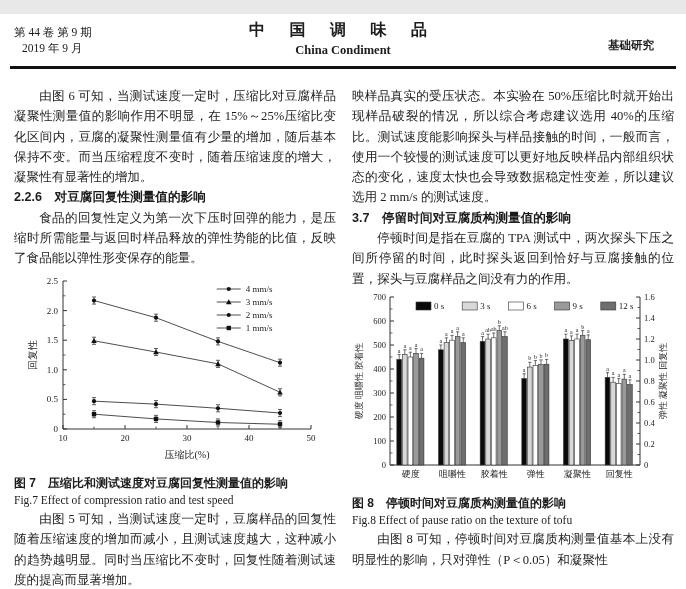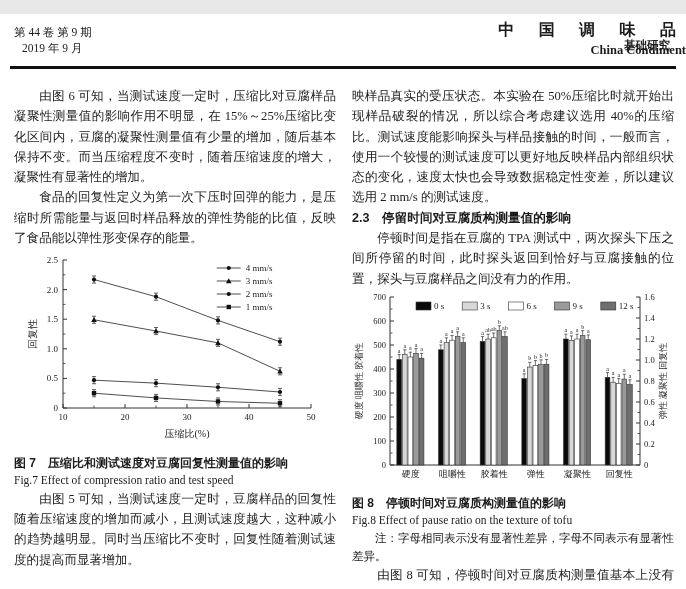--- a/index.html
+++ b/index.html
@@ -5,24 +5,24 @@
   html,body{margin:0;padding:0;background:#e8e8e8;}
   .page{
     position:relative; width:686px; height:589px; background:#ffffff;
     font-family:"Liberation Serif","DejaVu Serif",serif;
     color:#1c1c1c; overflow:hidden; margin:14px auto;
   }
   
   .hdr{position:relative; height:50px; padding-top:6px;}
   .hdr-left{position:absolute; left:14px; top:10px; font-size:11.5px; line-height:16px;}
   .hdr-left .l2{padding-left:8px;}
-  .hdr-center{text-align:right;}
+  .hdr-center{text-align:center;}
   .hdr-cn{font-size:16px; font-weight:bold; letter-spacing:10px; font-family:"Liberation Sans","DejaVu Sans",sans-serif;}
   .hdr-en{font-size:12.5px; font-weight:bold; margin-top:2px;}
-  .hdr-right{position:absolute; right:16px; top:24px; font-size:11.5px; font-weight:bold; font-family:"Liberation Sans","DejaVu Sans",sans-serif;}
+  .hdr-right{position:absolute; right:32px; top:24px; font-size:11.5px; font-weight:bold; font-family:"Liberation Sans","DejaVu Sans",sans-serif;}
   .hdr-rule{position:absolute; left:10px; right:10px; top:52px; height:2.5px; background:#111;}
   
   .cols{display:flex; gap:16px; padding:16px 12px 0 14px;}
   .col{width:325px; font-size:12.6px; line-height:20.3px; text-align:justify;}
   .para{margin:0; text-indent:2em;}
   .para.noindent{text-indent:0;}
   .sec-head{margin:0; font-weight:bold; font-family:"Liberation Sans","DejaVu Sans",sans-serif; font-size:12.6px;}
   .figwrap{text-align:center; margin:2px 0 0 0;}
   .figcap-cn{font-size:12px; font-weight:bold; font-family:"Liberation Sans","DejaVu Sans",sans-serif; text-align:left; line-height:18px; margin-top:1px;}
   .figcap-en{font-size:11.5px; font-weight:normal; line-height:17px;}
@@ -44,20 +44,21 @@
       <div class="hdr-en">China Condiment</div>
     </div>
     <div class="hdr-right">基础研究</div>
     <div class="hdr-rule"></div>
   </div>
 
   <div class="cols">
 
     <div class="col">
       <p class="para">由图 6 可知，当测试速度一定时，压缩比对豆腐样品凝聚性测量值的影响作用不明显，在 15%～25%压缩比变化区间内，豆腐的凝聚性测量值有少量的增加，随后基本保持不变。而当压缩程度不变时，随着压缩速度的增大，凝聚性有显著性的增加。</p>
+      <p class="sec-head">2.2.6　对豆腐回复性测量值的影响</p>
       <p class="para">食品的回复性定义为第一次下压时回弹的能力，是压缩时所需能量与返回时样品释放的弹性势能的比值，反映了食品能以弹性形变保存的能量。</p>
       <div class="figwrap">
         <svg id="fig7" width="300" height="196">
             <line x1="38" y1="10" x2="38" y2="158" stroke="#333" stroke-width="1"></line>
             <line x1="38" y1="158" x2="286" y2="158" stroke="#333" stroke-width="1"></line>
             <line x1="38" y1="158" x2="42" y2="158" stroke="#333" stroke-width="1"></line>
             <text x="33" y="161" font-size="9" text-anchor="end" fill="#222">0</text>
             <line x1="38" y1="128.4" x2="42" y2="128.4" stroke="#333" stroke-width="1"></line>
             <text x="33" y="131.4" font-size="9" text-anchor="end" fill="#222">0.5</text>
             <line x1="38" y1="98.8" x2="42" y2="98.8" stroke="#333" stroke-width="1"></line>
@@ -171,21 +172,21 @@
             <text x="220.76" y="60" font-size="9" fill="#222">1 mm/s</text>
           </svg>
       </div>
       <div class="figcap-cn">图 7　压缩比和测试速度对豆腐回复性测量值的影响</div>
       <div class="figcap-en">Fig.7 Effect of compression ratio and test speed</div>
       <p class="para">由图 5 可知，当测试速度一定时，豆腐样品的回复性随着压缩速度的增加而减小，且测试速度越大，这种减小的趋势越明显。同时当压缩比不变时，回复性随着测试速度的提高而显著增加。</p>
     </div>
 
     <div class="col">
       <p class="para noindent">映样品真实的受压状态。本实验在 50%压缩比时就开始出现样品破裂的情况，所以综合考虑建议选用 40%的压缩比。测试速度能影响探头与样品接触的时间，一般而言，使用一个较慢的测试速度可以更好地反映样品内部组织状态的变化，速度太快也会导致数据稳定性变差，所以建议选用 2 mm/s 的测试速度。</p>
-      <p class="sec-head">2.3　停留时间对豆腐质构测量值的影响</p>
+      <p class="sec-head">3.7　停留时间对豆腐质构测量值的影响</p>
       <p class="para">停顿时间是指在豆腐的 TPA 测试中，两次探头下压之间所停留的时间，此时探头返回到恰好与豆腐接触的位置，探头与豆腐样品之间没有力的作用。</p>
       <div class="figwrap">
         <svg id="fig8" width="322" height="196">
             <line x1="38" y1="6" x2="38" y2="174" stroke="#333" stroke-width="1"></line>
             <line x1="38" y1="174" x2="288" y2="174" stroke="#333" stroke-width="1"></line>
             <line x1="288" y1="6" x2="288" y2="174" stroke="#333" stroke-width="1"></line>
             <line x1="38" y1="174" x2="42" y2="174" stroke="#333" stroke-width="1"></line>
             <text x="34" y="177" font-size="8.5" text-anchor="end" fill="#222">0</text>
             <line x1="38" y1="162" x2="40.5" y2="162" stroke="#333" stroke-width="0.8"></line>
             <line x1="38" y1="150" x2="42" y2="150" stroke="#333" stroke-width="1"></line>
@@ -369,18 +370,17 @@
             <rect x="156.4" y="11" width="15" height="8" fill="#ffffff" stroke="#333" stroke-width="0.6"></rect>
             <text x="174.4" y="18" font-size="9" fill="#222">6 s</text>
             <rect x="202.60000000000002" y="11" width="15" height="8" fill="#9a9a9a" stroke="#333" stroke-width="0.6"></rect>
             <text x="220.60000000000002" y="18" font-size="9" fill="#222">9 s</text>
             <rect x="248.8" y="11" width="15" height="8" fill="#6e6e6e" stroke="#333" stroke-width="0.6"></rect>
             <text x="266.8" y="18" font-size="9" fill="#222">12 s</text>
           </svg>
       </div>
       <div class="figcap-cn">图 8　停顿时间对豆腐质构测量值的影响</div>
       <div class="figcap-en">Fig.8 Effect of pause ratio on the texture of tofu</div>
-      <div class="fignote">注：字母相同表示没有显著性差异，字母不同表示有显著性差异。</div>
       <p class="para">由图 8 可知，停顿时间对豆腐质构测量值基本上没有明显性的影响，只对弹性（P＜0.05）和凝聚性</p>
     </div>
 
   </div>
 </div>
 
 </body></html>

